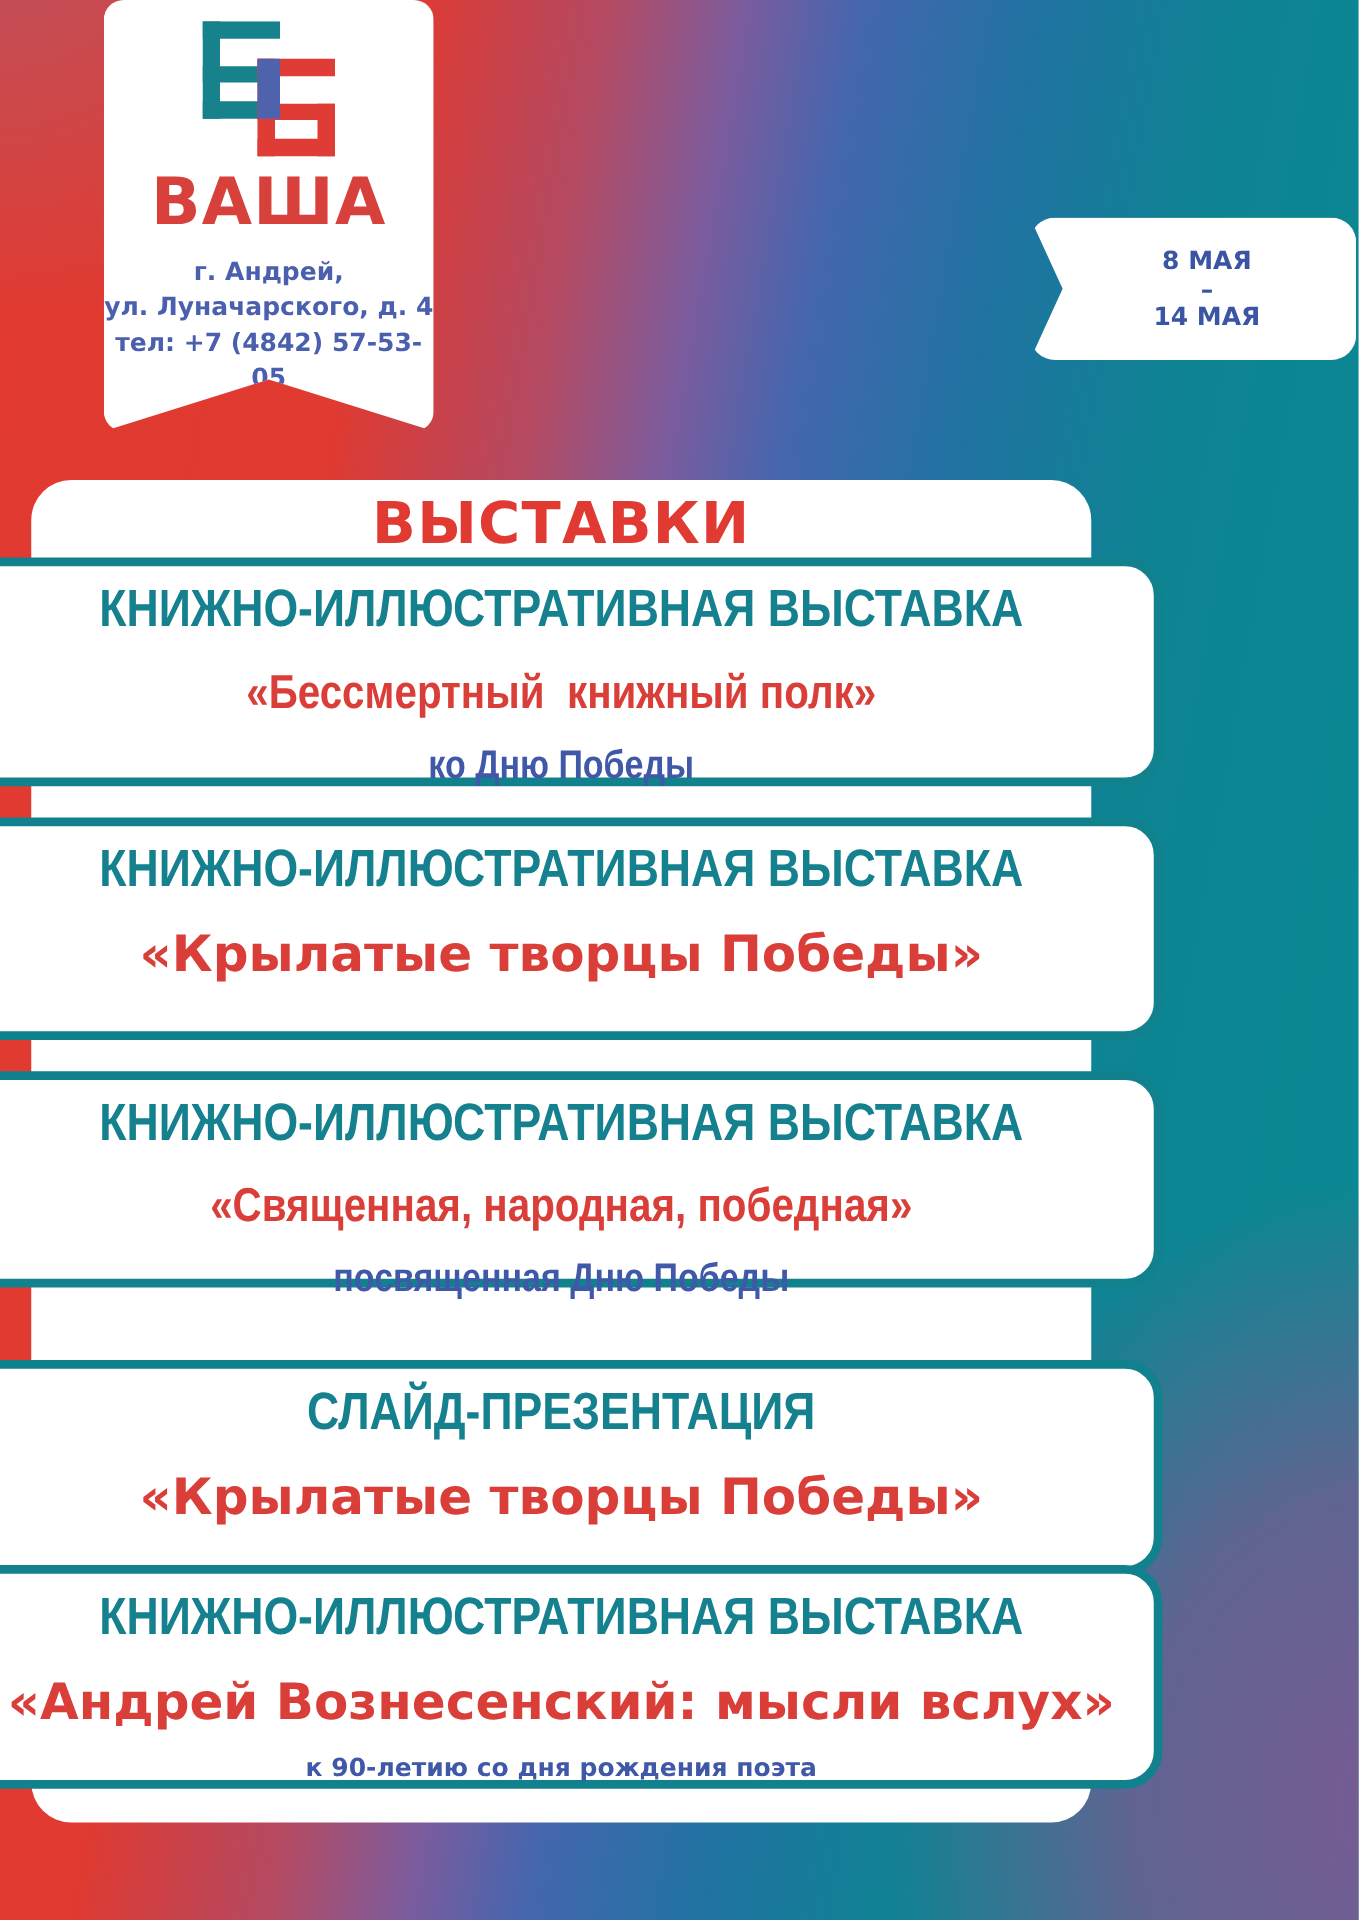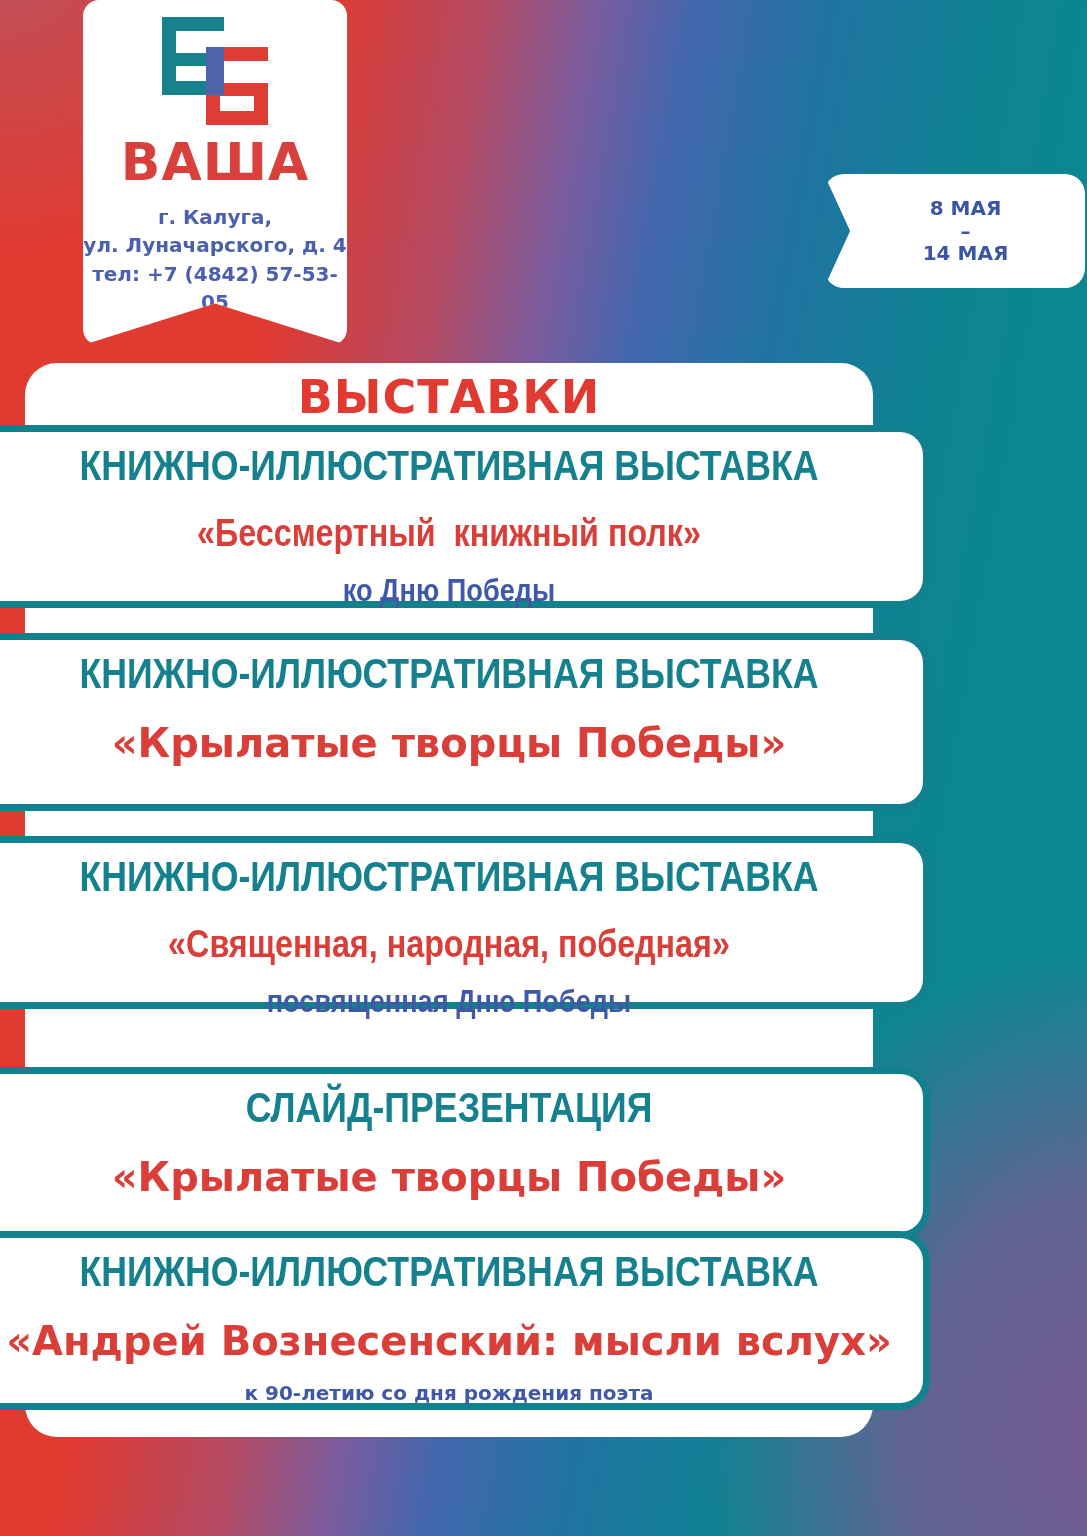--- a/index.html
+++ b/index.html
@@ -30,21 +30,21 @@
     position:absolute;right:2px;top:174px;width:261px;height:114px;background:#ffffff;
     border-radius:20px;
     clip-path:polygon(0 0,100% 0,100% 100%,0 100%,10% 50%);
     display:flex;flex-direction:column;align-items:center;justify-content:center;
     color:#3b55a5;font-weight:bold;font-size:20px;line-height:1.12;padding-left:22px;box-sizing:border-box;
     text-align:center;
   }
 
   
   .panel{
-    position:absolute;left:25px;top:363px;width:848px;height:1074px;background:#ffffff;border-radius:32px;
+    position:absolute;left:25px;top:384px;width:848px;height:1074px;background:#ffffff;border-radius:32px;
   }
   .panel-title{margin-top:7px;text-align:center;font-size:46px;font-weight:bold;color:#e03a33;letter-spacing:1px;}
 
   .event-box{
     position:absolute;left:50%;transform:translateX(-50%);
     width:962px;box-sizing:border-box;
     border:7px solid #12818e;border-radius:30px;background:#ffffff;
     text-align:center;
   }
   .b1{top:62px;height:183px;}
@@ -88,21 +88,21 @@
           <rect x="44" y="66" width="62" height="13"></rect>
           <rect x="44" y="94" width="62" height="14"></rect>
           <rect x="92" y="66" width="14" height="42"></rect>
         </g>
 
         <rect x="44" y="30" width="18" height="48" fill="#4f63ad"></rect>
       </svg>
     </div>
     <div class="afisha-title geo">ВАША</div>
     <div class="address geo">
-      <div>г. Калуга,</div>
+      <div>г. Андрей,</div>
       <div>ул. Луначарского, д. 4</div>
       <div>тел: +7 (4842) 57-53-05</div>
       <div>email: belinklg@adm.kaluga.ru</div>
     </div>
   </div>
 
   <div class="badge geo">
     <div>8 МАЯ</div>
     <div>–</div>
     <div>14 МАЯ</div>

